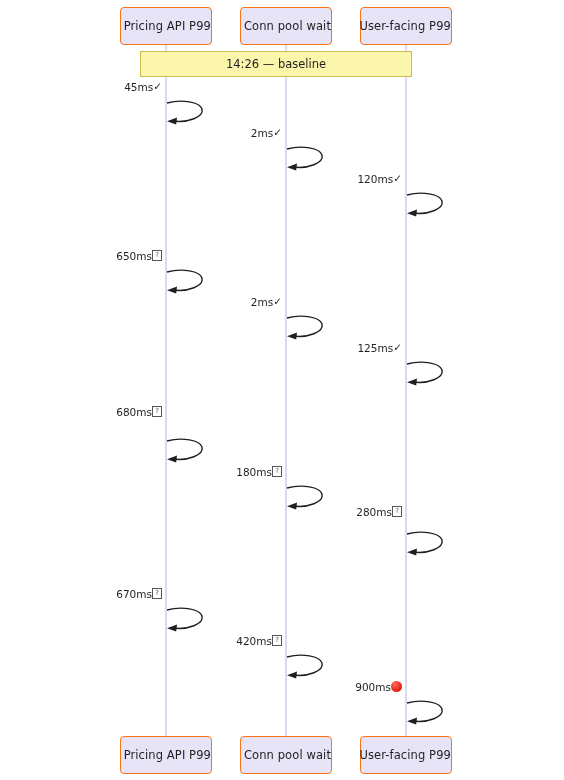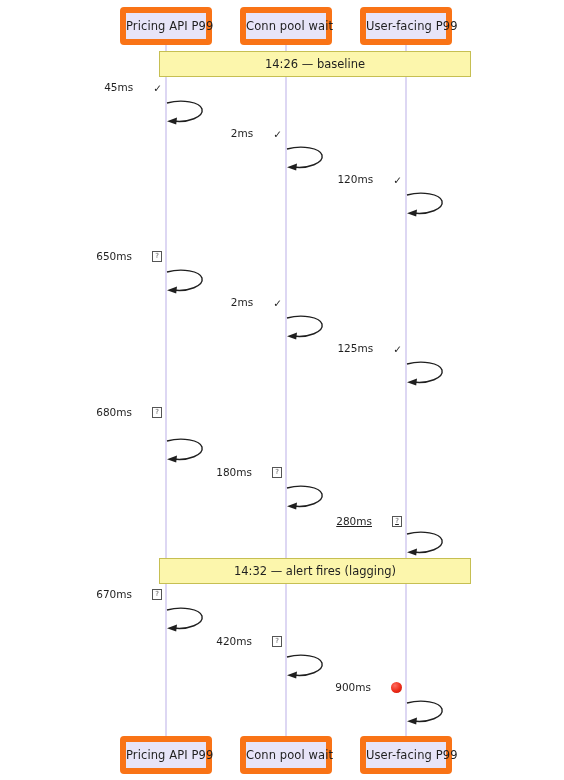--- a/index.html
+++ b/index.html
@@ -24,36 +24,36 @@
     position: absolute;
     width: 2px;
     background: #ddd7f3;
   }
   
   .participant {
     position: absolute;
     box-sizing: border-box;
     height: 38px;
     background: #e7e4f8;
-    border: 6px solid #f97316;
+    border: 1px solid #f97316;
     border-radius: 4px;
     display: flex;
     align-items: center;
-    justify-content: flex-start;
+    justify-content: flex-end;
     font-size: 11.5px;
     color: #1f1f1f;
     letter-spacing: .1px;
     white-space: nowrap;
   }
   
   .note {
     position: absolute;
     box-sizing: border-box;
-    left: 159px;
-    width: 312px;
+    left: 140px;
+    width: 272px;
     height: 26px;
     background: #fcf6ac;
     border: 1px solid #c6bf52;
     display: flex;
     align-items: center;
     justify-content: center;
     font-size: 11.5px;
     color: #1f1f1f;
     white-space: nowrap;
   }
@@ -69,22 +69,22 @@
     top: 0px;
     overflow: visible;
   }
   .selfmsg .msg-label {
     position: absolute;
     right: 4px;
     bottom: 0px;
     font-size: 10.5px;
     white-space: nowrap;
     display: flex;
-    align-items: flex-end;
-    gap: 20px;
+    align-items: flex-start;
+    gap: 0;
     color: #1f1f1f;
   }
   .msg-label .status {
     font-size: 10.5px;
     line-height: 1;
   }
   .status.ok { color: #1f1f1f; }
   .status.warn {
     display: inline-block;
     box-sizing: border-box;
@@ -211,27 +211,24 @@
       <div class="msg-label" style="bottom: 7px;">
         <span>180ms</span>
         <span class="status warn">?</span>
       </div>
     </div>
     <div class="selfmsg" style="left: 406px; top: 531px;">
       <svg class="loop" width="46" height="30" viewBox="0 0 46 30">
         <path d="M1 3 C 16 -1, 34 2, 36 9 C 38 17, 22 23, 7 21" fill="none" stroke="#1f1f1f" stroke-width="1.4"></path>
         <path d="M1 21.3 L11 17.6 L10.2 24.6 Z" fill="#1f1f1f"></path>
       </svg>
-      <div class="msg-label" style="bottom: 4px; text-decoration: underline;">
+      <div class="msg-label" style="bottom: 13px;">
         <span>280ms</span>
         <span class="status warn">?</span>
       </div>
-    </div>
-    <div class="note" style="top: 558px;">
-      <span>14:32 — alert fires (lagging)</span>
     </div>
     <div class="selfmsg" style="left: 166px; top: 607px;">
       <svg class="loop" width="46" height="30" viewBox="0 0 46 30">
         <path d="M1 3 C 16 -1, 34 2, 36 9 C 38 17, 22 23, 7 21" fill="none" stroke="#1f1f1f" stroke-width="1.4"></path>
         <path d="M1 21.3 L11 17.6 L10.2 24.6 Z" fill="#1f1f1f"></path>
       </svg>
       <div class="msg-label" style="bottom: 7px;">
         <span>670ms</span>
         <span class="status warn">?</span>
       </div>

